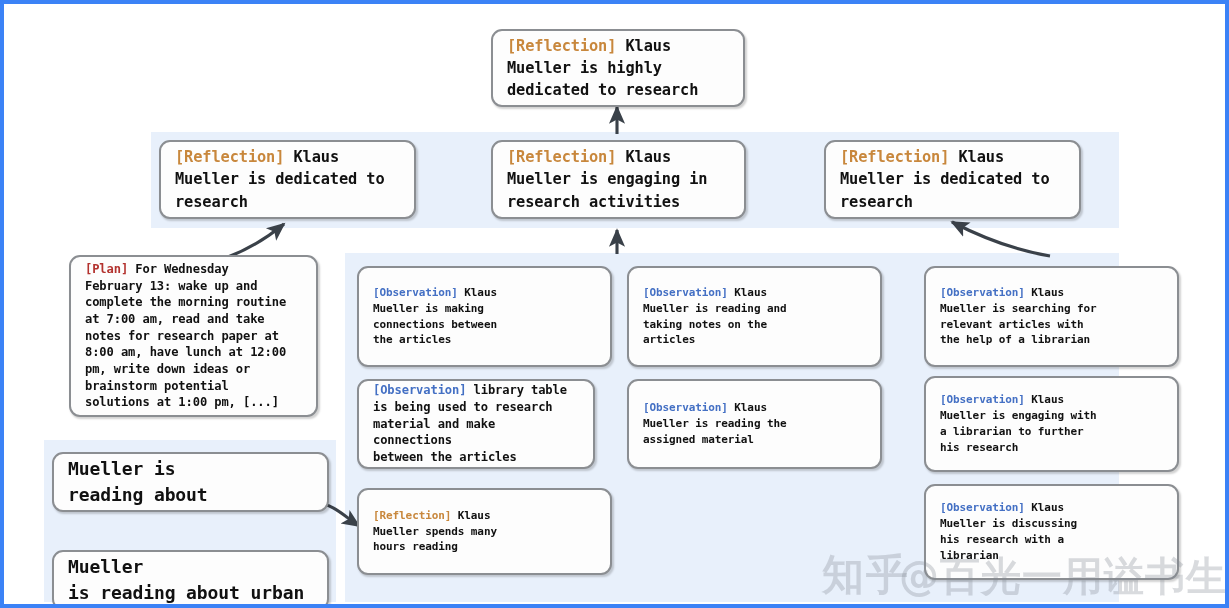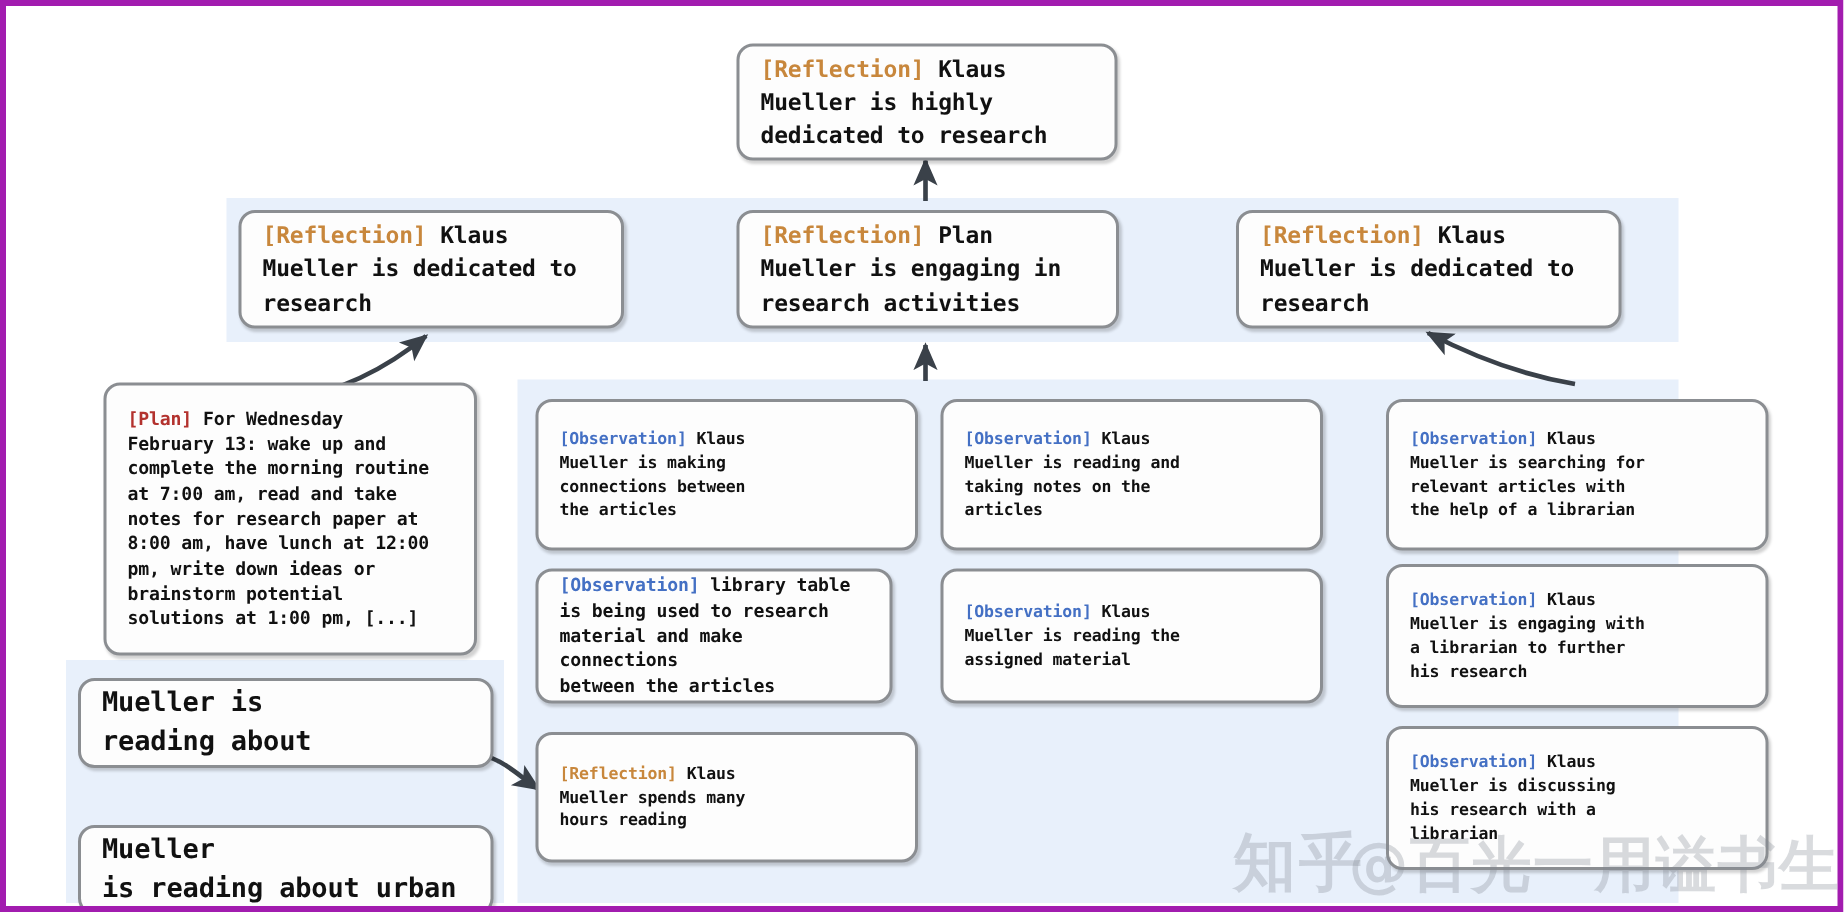--- a/index.html
+++ b/index.html
@@ -10,21 +10,21 @@
   body {
     font-family: "DejaVu Sans Mono", "Liberation Mono", monospace;
   }
   #canvas {
     position: relative;
     width: 1229px;
     height: 608px;
     background: #ffffff;
     overflow: hidden;
     box-sizing: border-box;
-    border: 4px solid #a21caf;
+    border: 4px solid #3b82f6;
     text-decoration: underline;
   }
   
   .panel {
     position: absolute;
     background: #e8f0fb;
     box-sizing: border-box;
   }
   
   .node {
@@ -120,32 +120,32 @@
 dedicated to research</span></div>
   </div>
 
   <div class="node fs15" style="left:155px; top:136px; width:257px; height:79px;">
     <div class="txt"><span class="tag-reflection">[Reflection]</span><span> Klaus
 Mueller is dedicated to
 research</span></div>
   </div>
 
   <div class="node fs15" style="left:487px; top:136px; width:255px; height:79px;">
-    <div class="txt"><span class="tag-reflection">[Reflection]</span><span> Plan
+    <div class="txt"><span class="tag-reflection">[Reflection]</span><span> Klaus
 Mueller is engaging in
 research activities</span></div>
   </div>
 
   <div class="node fs15" style="left:820px; top:136px; width:257px; height:79px;">
     <div class="txt"><span class="tag-reflection">[Reflection]</span><span> Klaus
 Mueller is dedicated to
 research</span></div>
   </div>
 
-  <div class="node fs12" style="left:65px; top:251px; width:249px; height:182px;">
+  <div class="node fs12" style="left:65px; top:251px; width:249px; height:162px;">
     <div class="txt"><span class="tag-plan">[Plan]</span><span> For Wednesday
 February 13: wake up and
 complete the morning routine
 at 7:00 am, read and take
 notes for research paper at
 8:00 am, have lunch at 12:00
 pm, write down ideas or
 brainstorm potential
 solutions at 1:00 pm, [...]</span></div>
   </div>

